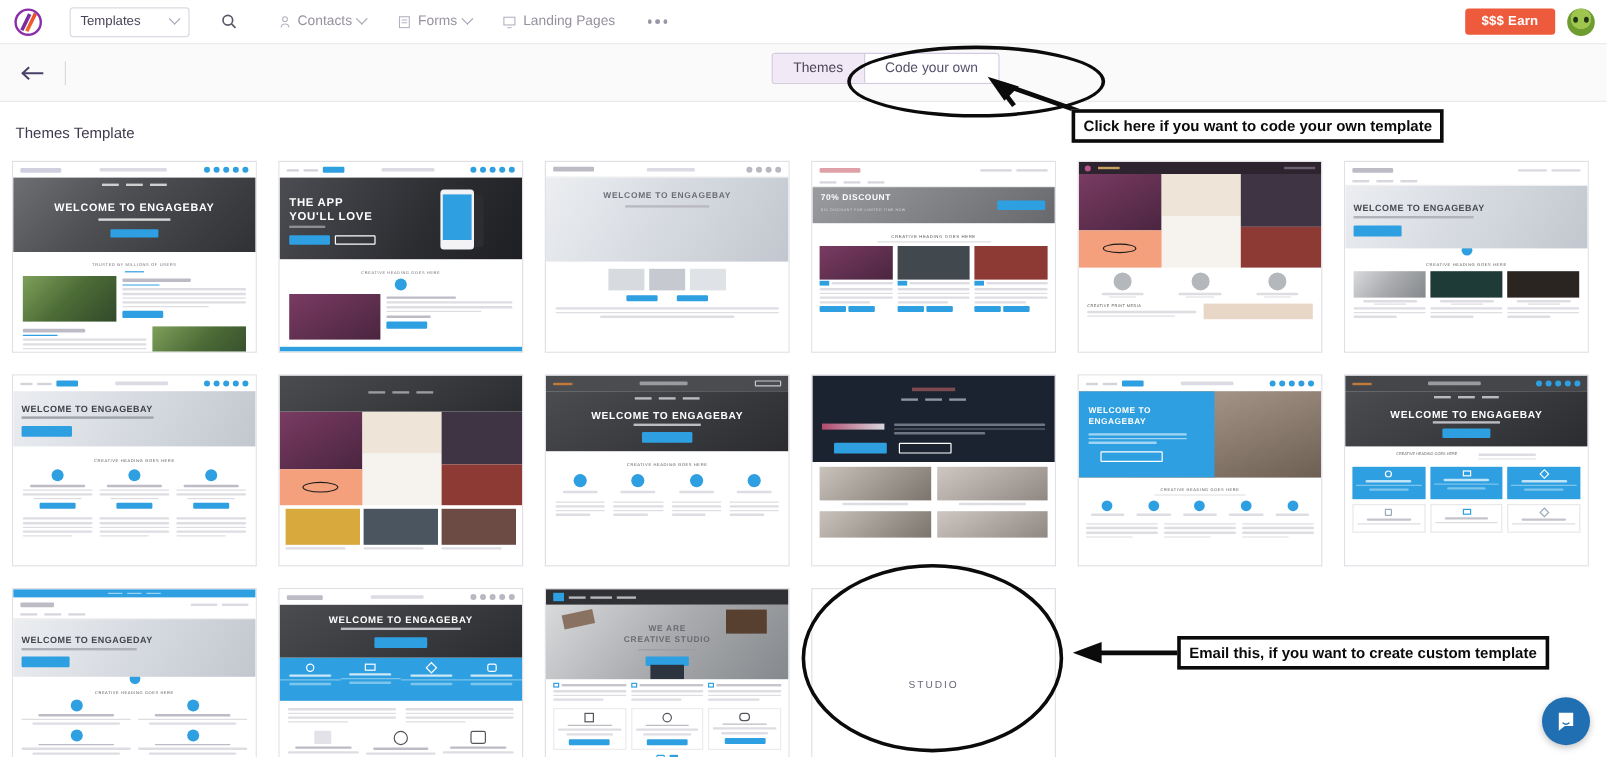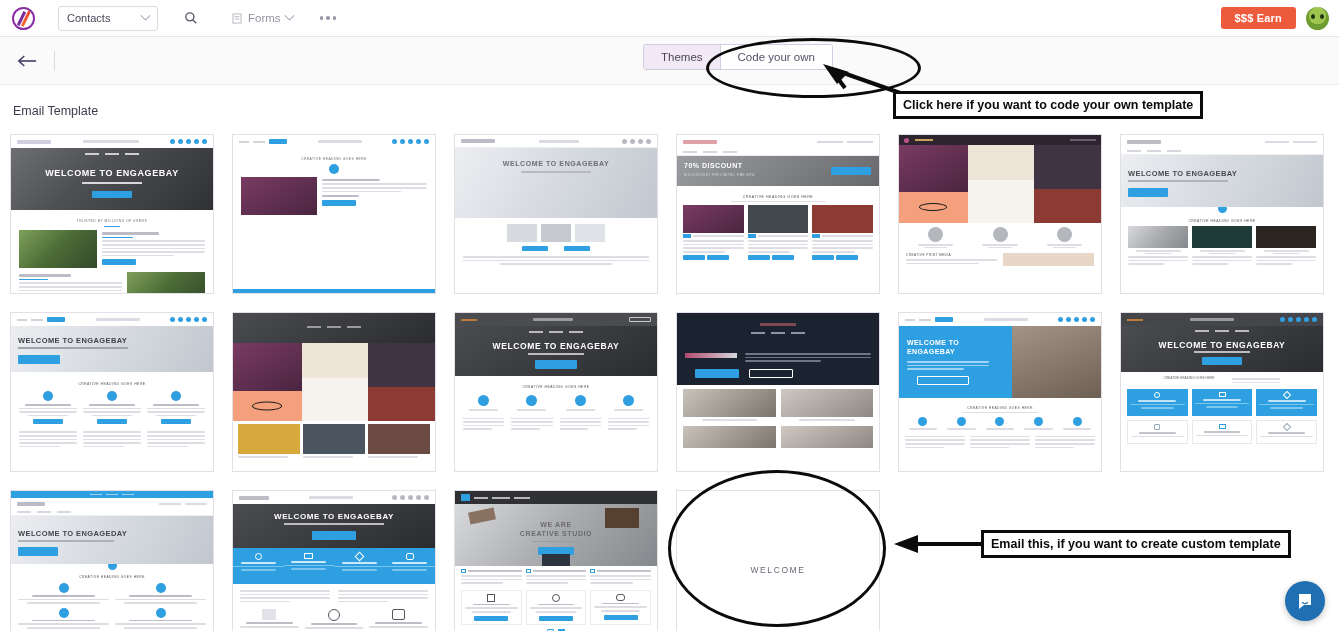--- a/index.html
+++ b/index.html
@@ -193,43 +193,62 @@
 </style>
 </head>
 <body>
 
 <div class="topnav">
   <div class="logo-wrap">
     <div class="logo-mark"></div>
   </div>
 
   <div class="workspace-select">
-    <span>Contacts</span>
+    <span>Templates</span>
     <span class="chev"></span>
   </div>
 
   <div class="search-btn">
     <svg width="14" height="14" viewBox="0 0 16 16" fill="none" stroke="#5c5668" stroke-width="1.6">
       <circle cx="6.7" cy="6.7" r="4.6"></circle>
         <line x1="10.2" y1="10.2" x2="14" y2="14"></line>
     </svg>
   </div>
 
   <div class="nav-items">
+    <div class="nav-item">
+      <span class="nav-ico">
+        <svg width="9" height="11" viewBox="0 0 10 12" fill="none" stroke="#a9a3b5" stroke-width="1">
+            <circle cx="5" cy="3.2" r="2.2"></circle>
+            <path d="M1.4 11c0-2 1.6-3.4 3.6-3.4S8.6 9 8.6 11"></path>
+          </svg>
+      </span>
+      <span>Contacts</span>
+      <span class="chev"></span>
+    </div>
     <div class="nav-item">
       <span class="nav-ico">
         <svg width="10" height="11" viewBox="0 0 11 12" fill="none" stroke="#a9a3b5" stroke-width="1">
             <rect x="1" y="1" width="9" height="10"></rect>
             <line x1="3" y1="4" x2="8" y2="4"></line>
             <line x1="3" y1="6.5" x2="8" y2="6.5"></line>
           </svg>
       </span>
       <span>Forms</span>
       <span class="chev"></span>
     </div>
+    <div class="nav-item">
+      <span class="nav-ico">
+        <svg width="11" height="11" viewBox="0 0 12 12" fill="none" stroke="#a9a3b5" stroke-width="1">
+            <rect x="1" y="1.5" width="10" height="7"></rect>
+            <line x1="4" y1="11" x2="8" y2="11"></line>
+          </svg>
+      </span>
+      <span>Landing Pages</span>
+    </div>
     <div class="dots">
         <i></i>
         <i></i>
         <i></i>
       </div>
   </div>
 
   <div class="nav-right">
     <div class="earn-btn">$$$ Earn</div>
     <div class="avatar"></div>
@@ -244,21 +263,21 @@
     </svg>
   </div>
   <div class="divider-v"></div>
 </div>
 
 <div class="seg-group">
   <div class="seg active">Themes</div>
   <div class="seg">Code your own</div>
 </div>
 
-<div class="page-title">Email Template</div>
+<div class="page-title">Themes Template</div>
 
 <div class="grid">
 
   <div class="card">
     <div class="tmpl">
       <div class="t-head">
           <span class="t-logo"></span>
           <span class="t-mid">
             <span></span>
           </span>
@@ -329,20 +348,32 @@
             <span style="width:44px"></span>
           </span>
           <span class="t-socials">
             <i></i>
             <i></i>
             <i></i>
             <i></i>
             <i></i>
           </span>
         </div>
+      <div class="hero ph-keyb" style="height:68px;">
+        <div class="htext" style="top:16px;left:8px;right:auto;text-align:left;font-size:9.5px;line-height:11px;">THE APP<br>YOU'LL LOVE</div>
+        <div style="position:absolute;top:40px;left:8px;width:30px;height:2px;background:#8d8d95;"></div>
+        <div style="position:absolute;top:48px;left:8px;display:flex;gap:4px;">
+          <div class="btn-blue" style="margin:0;width:34px;height:8px;"></div>
+          <div class="btn-out" style="width:34px;height:8px;"></div>
+        </div>
+        <div style="position:absolute;right:32px;top:14px;width:22px;height:44px;background:#2b2d31;border-radius:3px;"></div>
+        <div style="position:absolute;right:40px;top:10px;width:28px;height:50px;background:#f3f3f5;border-radius:3px;padding:4px 2px;">
+          <div style="width:100%;height:38px;background:#2e9fe0;"></div>
+        </div>
+      </div>
       <div style="padding:4px 8px;">
         <div class="sect-title" style="font-size:3.3px;">CREATIVE HEADING GOES HERE</div>
         <div class="circ" style="margin-top:3px;"></div>
         <div style="display:flex;gap:5px;margin-top:3px;">
           <div class="ph-purple" style="width:76px;height:38px;"></div>
           <div style="flex:1;">
             <div class="lines">
                 <i style="width:55%;height:2.4px;background:#bdbcc6"></i>
               </div>
             <div class="lines">
@@ -1296,21 +1327,21 @@
         </div>
         <div style="display:flex;gap:4px;justify-content:center;margin-top:4px;">
           <span style="width:7px;height:6px;border:.8px solid #2e9fe0;border-radius:1px;display:block"></span>
           <span style="width:7px;height:6px;background:#2e9fe0;display:block"></span>
         </div>
       </div>
     </div>
   </div>
 
   <div class="card custom">
-    <div class="custom-label">WELCOME</div>
+    <div class="custom-label">STUDIO</div>
   </div>
 
 </div>
 
 <div class="anno ellipse" style="left:706px; top:38px; width:215px; height:60px;"></div>
 
 <svg class="anno" style="left:815px; top:58px; width:110px; height:48px;" viewBox="0 0 110 48">
   <line x1="105" y1="42" x2="20" y2="12" stroke="#0b0b0b" stroke-width="4"></line>
   <polygon points="8,6 34,14 22,26" fill="#0b0b0b"></polygon>
   <line x1="30" y1="30" x2="18" y2="14" stroke="#0b0b0b" stroke-width="4"></line>

